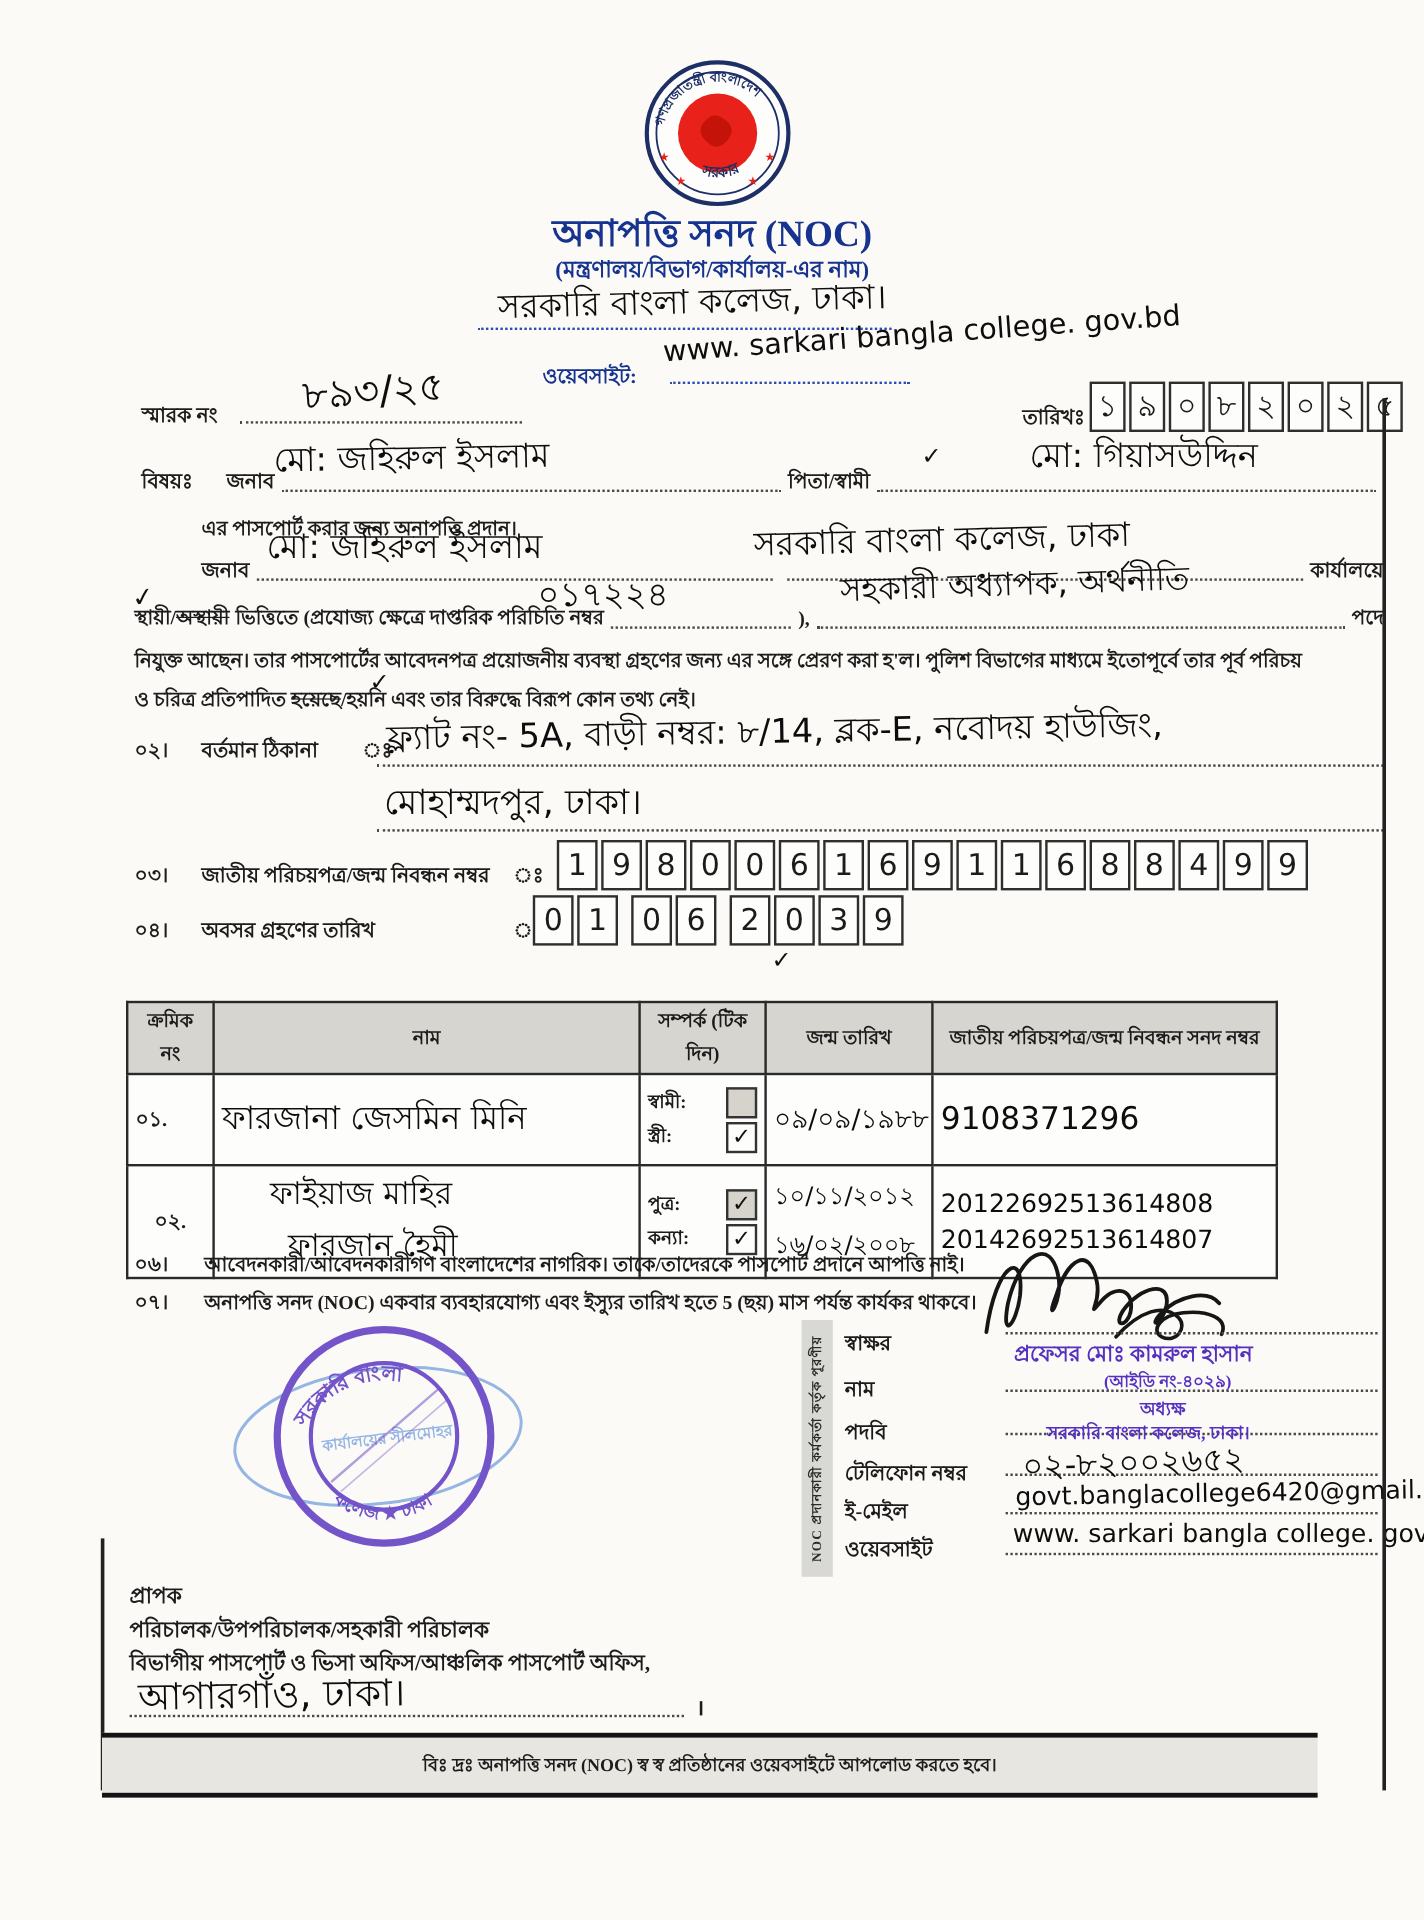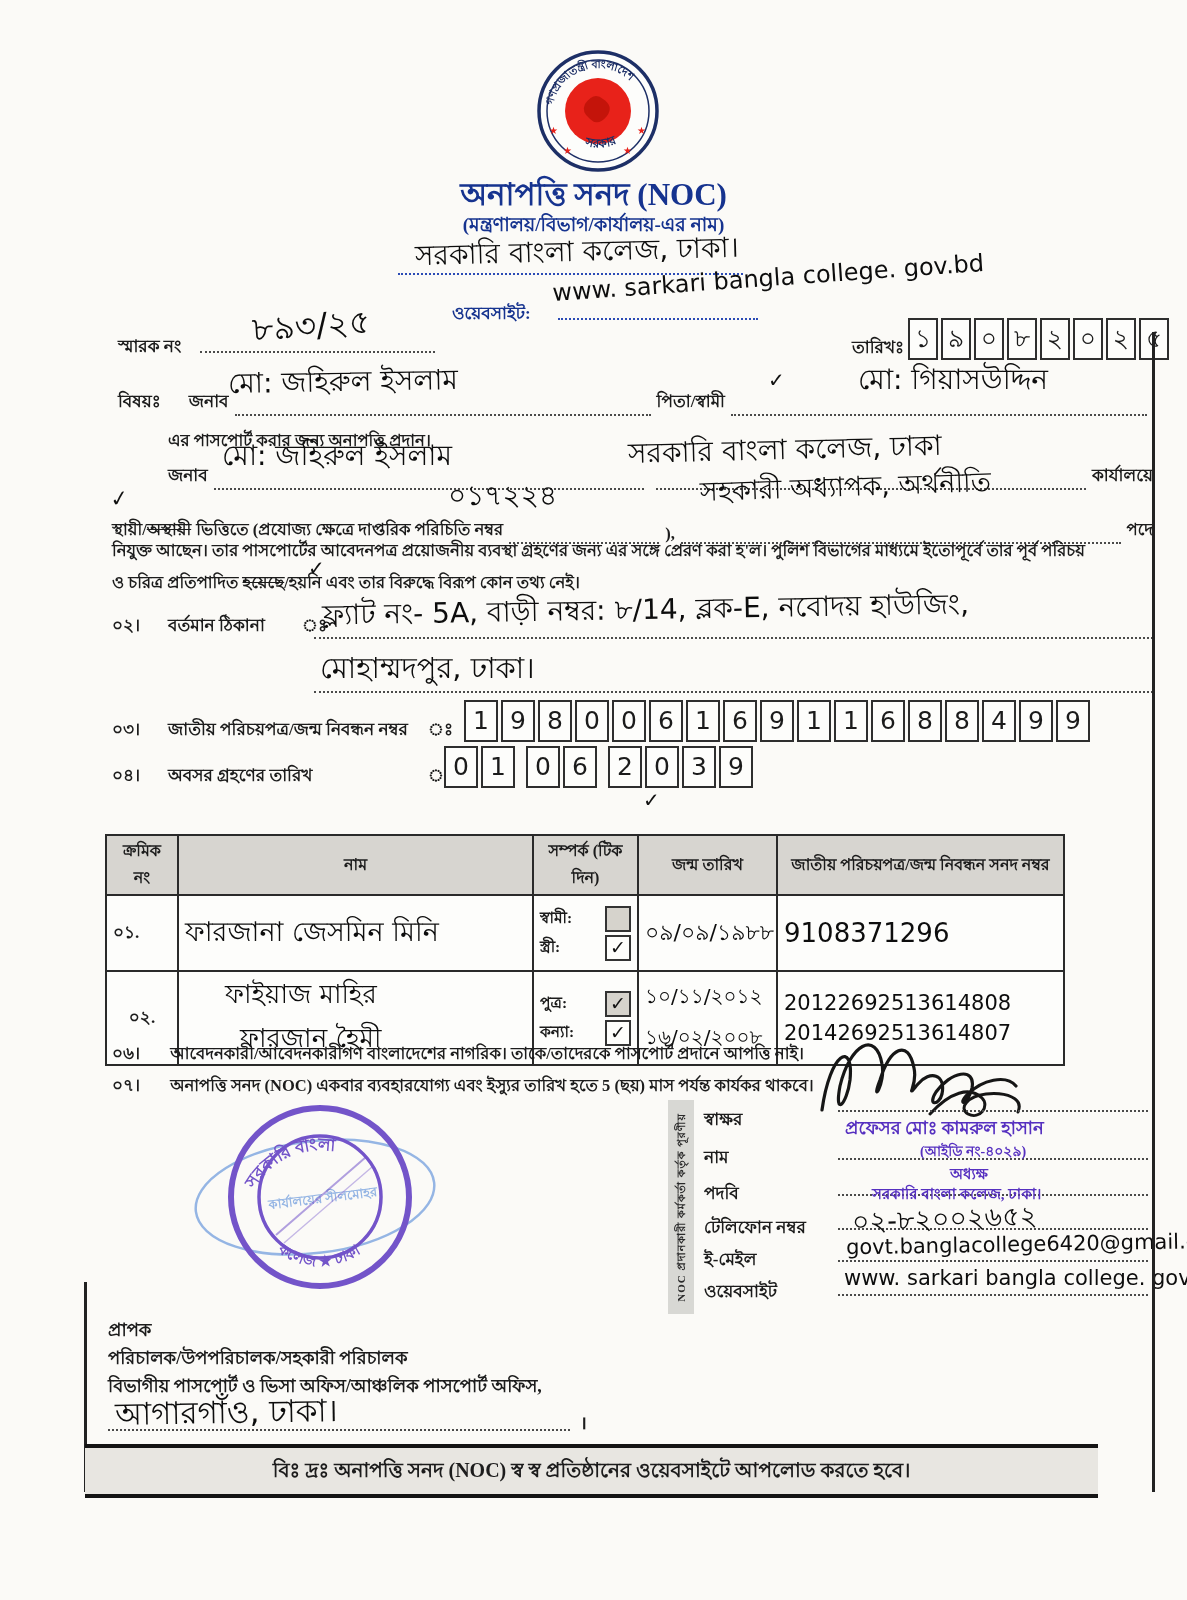--- a/index.html
+++ b/index.html
@@ -6,21 +6,21 @@
   #page{position:relative;width:1187px;height:1600px;background:#fbfaf7;overflow:hidden;
         font-family:"Liberation Serif",serif;color:#1b1b1b;}
   .abs{position:absolute;}
   .printed{font-family:"Liberation Serif",serif;font-weight:700;font-size:17px;color:#1c1c1c;white-space:nowrap;}
   .para{font-family:"Liberation Serif",serif;font-weight:700;font-size:16.5px;color:#1c1c1c;}
   .blue{color:#16338f;}
   .purple{color:#5630c0;}
   .hw{font-family:"DejaVu Sans",sans-serif;color:#0d0d0d;font-size:26px;white-space:nowrap;font-weight:400;}
   .dotted{border-bottom:2.5px dotted #4a4a4a;height:1px;}
   .bdotted{border-bottom:2.5px dotted #2b4bb5;height:1px;}
-  .flexline{display:flex;align-items:flex-end;}
+  .flexline{display:flex;align-items:center;}
   .fill{flex:1;border-bottom:2.5px dotted #4a4a4a;height:14px;margin:0 6px;}
   .struck{text-decoration:line-through;}
   .check{font-family:"DejaVu Sans",sans-serif;font-weight:700;color:#111;}
   .dbox{display:inline-block;width:30px;height:38px;border:2px solid #2e2e2e;margin-right:3px;
         text-align:center;line-height:38px;font-size:25px;background:#fdfdfb;vertical-align:top;}
   .dbox.hwd{font-family:"DejaVu Sans",sans-serif;}
   table.fam{border-collapse:collapse;table-layout:fixed;background:#fdfdfb;}
   table.fam th, table.fam td{border:2.5px solid #2a2a2a;padding:2px 6px;}
   table.fam th{background:#d7d5d0;font-size:16px;font-weight:700;text-align:center;}
   .cb{display:inline-block;width:22px;height:22px;border:2px solid #333;background:#fdfdfb;
@@ -102,21 +102,21 @@
   <div class="abs hw" style="left:628px;top:428px;font-size:28px;transform:rotate(-1.5deg);">সরকারি বাংলা কলেজ, ঢাকা</div>
 
   <div class="abs check" style="left:110px;top:486px;font-size:22px;transform:rotate(-8deg);">✓</div>
   <div class="abs flexline" style="left:112px;top:502px;width:1041px;">
     <span class="printed" style="font-size:16.5px;">স্থায়ী/</span>
       <span class="printed struck" style="font-size:16.5px;">অস্থায়ী</span>
     <span class="printed" style="font-size:16.5px;margin-left:5px;">ভিত্তিতে (প্রযোজ্য ক্ষেত্রে দাপ্তরিক পরিচিতি নম্বর</span>
     <span class="fill" style="max-width:150px;"></span>
     <span class="printed" style="font-size:16.5px;">),</span>
     <span class="fill"></span>
-    <span class="printed" style="font-size:16.5px;margin-top:15px;">পদে</span>
+    <span class="printed" style="font-size:16.5px;">পদে</span>
   </div>
   <div class="abs hw" style="left:448px;top:474px;font-size:28px;">০১৭২২৪</div>
   <div class="abs hw" style="left:700px;top:466px;font-size:27px;transform:rotate(-2deg);">সহকারী অধ্যাপক, অর্থনীতি</div>
 
   <div class="abs para" style="left:112px;top:538px;width:1045px;">নিযুক্ত আছেন। তার পাসপোর্টের আবেদনপত্র প্রয়োজনীয় ব্যবস্থা গ্রহণের জন্য এর সঙ্গে প্রেরণ করা হ'ল। পুলিশ বিভাগের মাধ্যমে  ইতোপূর্বে তার পূর্ব পরিচয়</div>
   <div class="abs para" style="left:112px;top:570px;width:1045px;">
     <span>ও চরিত্র প্রতিপাদিত </span><span class="struck">হয়েছে</span><span>/হয়নি এবং তার বিরুদ্ধে বিরূপ কোন তথ্য নেই।</span>
   </div>
   <div class="abs check" style="left:308px;top:556px;font-size:20px;">✓</div>
 
@@ -268,16 +268,16 @@
   <div class="abs printed" style="left:108px;top:1372px;font-size:18px;">বিভাগীয় পাসপোর্ট ও ভিসা অফিস/আঞ্চলিক পাসপোর্ট অফিস,</div>
   <div class="abs hw" style="left:115px;top:1388px;font-size:31px;transform:rotate(-1deg);">আগারগাঁও, ঢাকা।</div>
   <div class="abs dotted" style="left:108px;top:1428px;width:462px;"></div>
   <div class="abs printed" style="left:580px;top:1410px;font-size:18px;">।</div>
 
   <div class="abs frame" style="left:1152px;top:332px;width:3px;height:1160px;"></div>
   <div class="abs frame" style="left:84px;top:1282px;width:3px;height:210px;"></div>
 
   <div class="abs" style="left:85px;top:1444px;width:1013px;height:46px;background:#e8e6e1;
        border-top:4px solid #141414;border-bottom:4px solid #141414;display:flex;align-items:center;justify-content:center;">
-    <span class="printed" style="font-size:20px;">বিঃ দ্রঃ অনাপত্তি সনদ (NOC) স্ব স্ব প্রতিষ্ঠানের ওয়েবসাইটে আপলোড করতে হবে।</span>
+    <span class="printed" style="font-size:15px;">বিঃ দ্রঃ অনাপত্তি সনদ (NOC) স্ব স্ব প্রতিষ্ঠানের ওয়েবসাইটে আপলোড করতে হবে।</span>
   </div>
 
 </div>
 
 </body></html>

